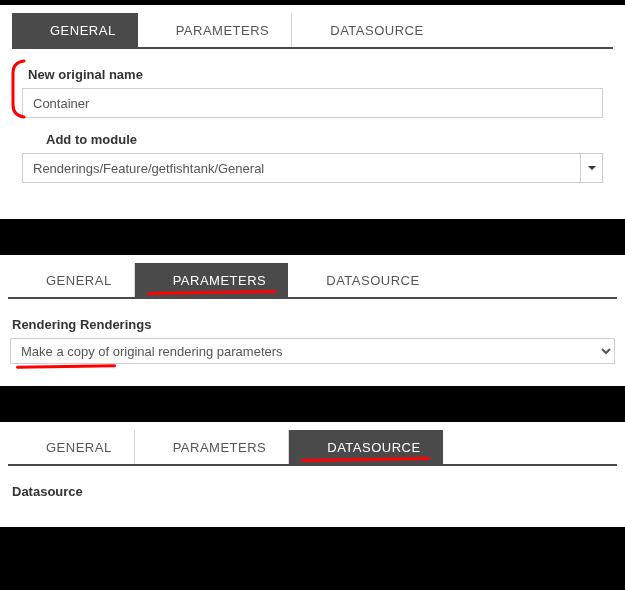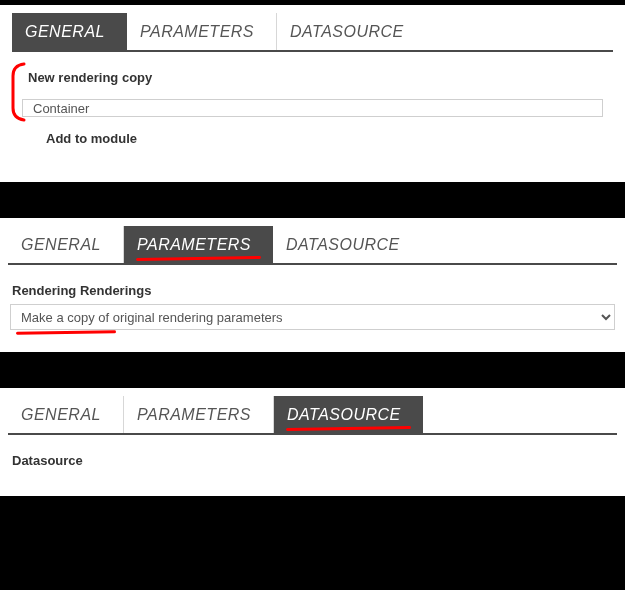--- a/index.html
+++ b/index.html
@@ -24,30 +24,29 @@
       height: 36px;
     }
 
     
     .tabs {
       display: flex;
       border-bottom: 2px solid #4a4a4a;
       margin-bottom: 18px;
     }
     .tab {
-      padding: 10px 22px 9px 13px;
-      font-size: 16px;
+      padding: 10px 22px 9px 38px;
+      font-size: 13px;
       letter-spacing: 0.5px;
       color: #555;
       background: #fff;
       text-transform: uppercase;
       border-right: 1px solid #d7d7d7;
       position: relative;
       cursor: pointer;
-      font-style: italic;
     }
     .tab.active {
       background: #4a4a4a;
       color: #fff;
       border-right: none;
     }
     .tab:last-child { border-right: none; }
 
     
     .mark-underline::after {
@@ -70,28 +69,27 @@
       font-weight: 700;
       font-size: 13px;
       color: #333;
       margin-bottom: 6px;
       display: block;
       padding-left: 6px;
     }
 
     .text-input {
       width: 100%;
-      height: 18px;
+      height: 30px;
       border: 1px solid #cfcfcf;
       background: #fff;
       padding: 5px 10px;
       font-size: 13px;
       color: #555;
       font-family: inherit;
-      margin-top: 8px;
     }
 
     .select-wrap {
       display: flex;
       width: 100%;
     }
     .select-display {
       flex: 1;
       height: 30px;
       border: 1px solid #cfcfcf;
@@ -176,26 +174,32 @@
   <div class="tabs">
     <div class="tab active">GENERAL</div>
     <div class="tab">PARAMETERS</div>
     <div class="tab">DATASOURCE</div>
   </div>
 
   <div class="field-block" style="position:relative;">
     <svg class="red-bracket" style="left:-12px; top:-8px;" width="20" height="60" viewBox="0 0 20 60">
       <path d="M14 2 C 6 3, 3 7, 3 14 L 3 46 C 3 53, 6 57, 14 58" stroke="#ff0000" stroke-width="3" fill="none" stroke-linecap="round"></path>
     </svg>
-    <label class="field-label">New rendering copy</label>
+    <label class="field-label">New original name</label>
     <input type="text" class="text-input" value="Container" style="">
   </div>
 
   <div class="field-block">
     <label class="field-label" style="padding-left:0;margin-left:24px;">Add to module</label>
+    <div class="select-wrap">
+      <div class="select-display">Renderings/Feature/getfishtank/General</div>
+      <div class="select-caret-btn">
+        <div class="caret-down"></div>
+      </div>
+    </div>
   </div>
 </div>
 
 <div class="black-bar thick"></div>
 
 <div class="section tight-section">
   <div class="tabs">
     <div class="tab">GENERAL</div>
     <div class="tab active mark-underline">PARAMETERS</div>
     <div class="tab">DATASOURCE</div>

